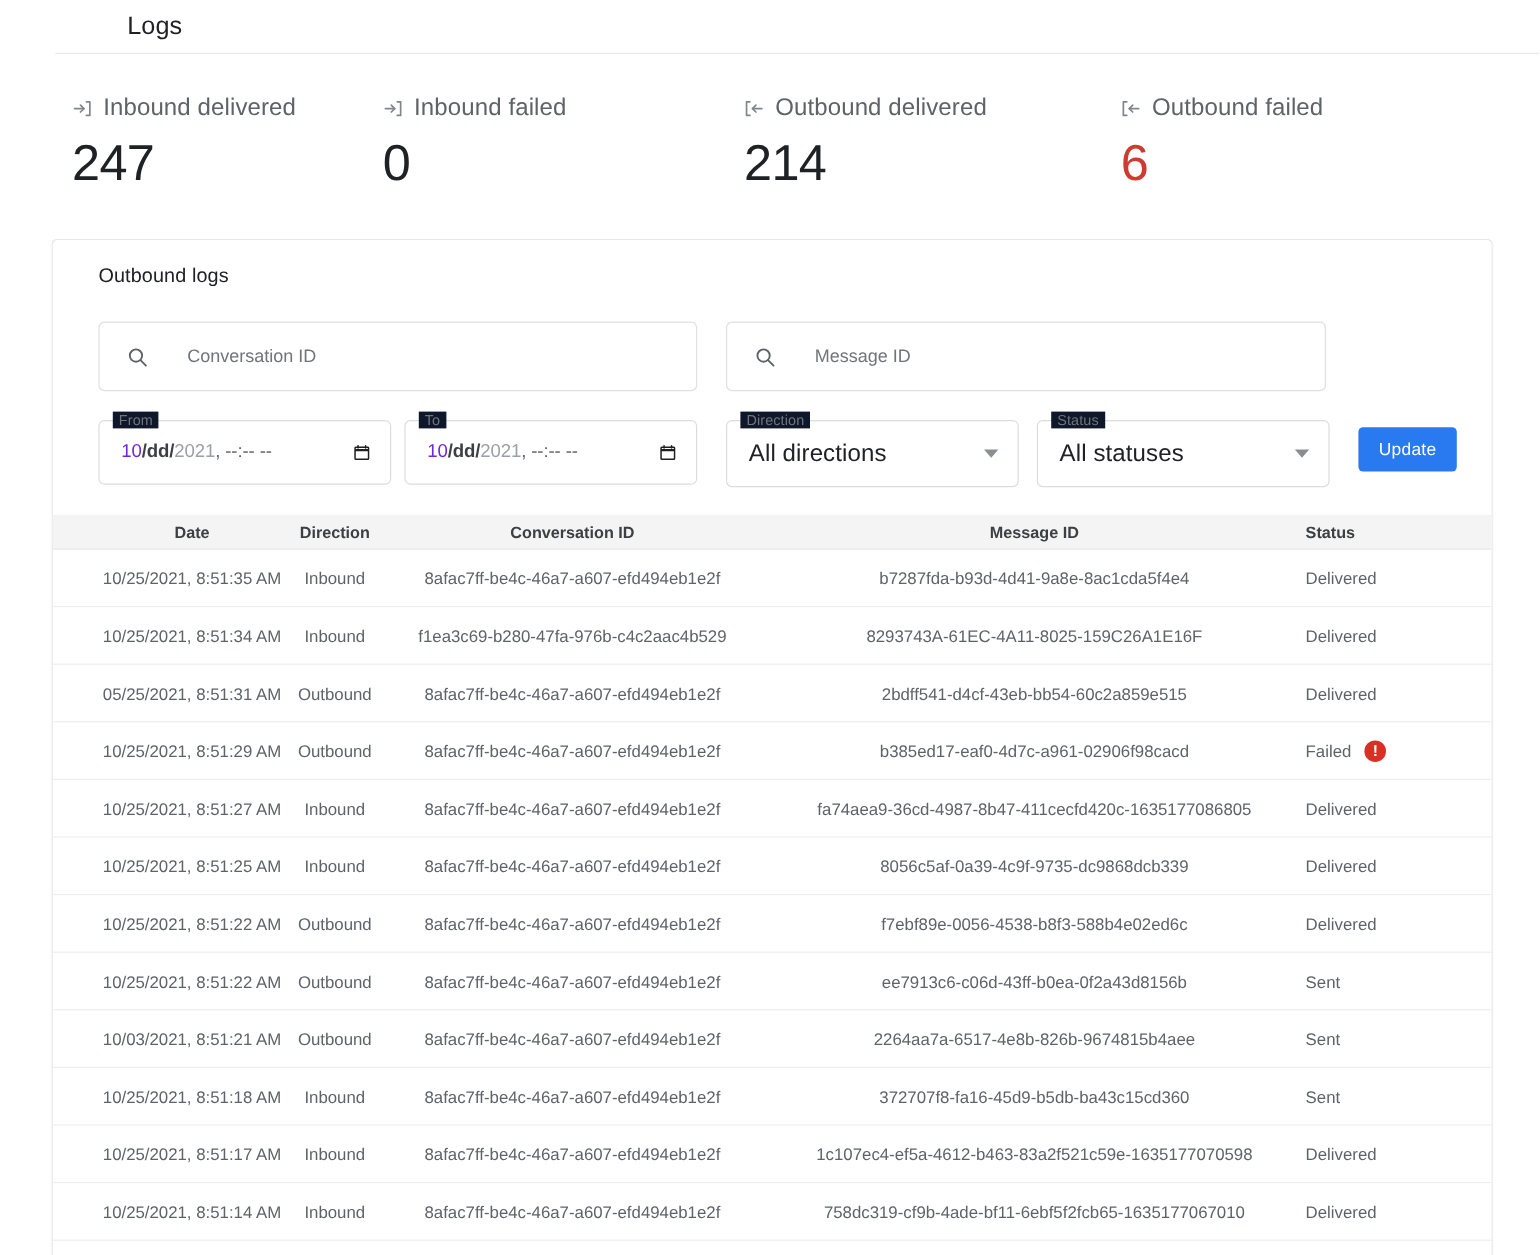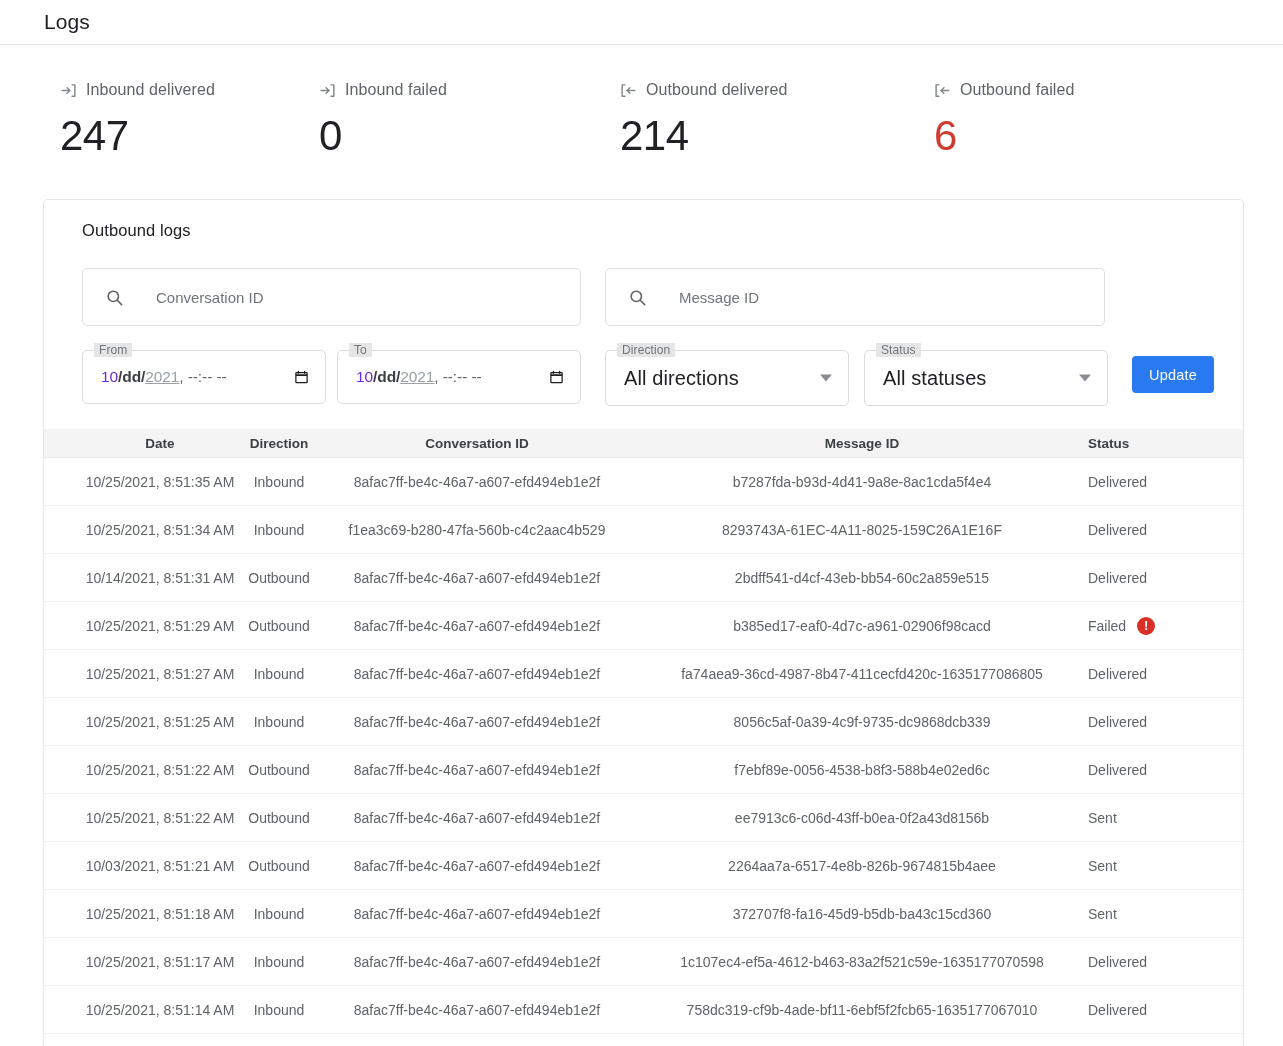--- a/index.html
+++ b/index.html
@@ -10,21 +10,22 @@
     font-family: "Liberation Sans", sans-serif;
     -webkit-font-smoothing: antialiased;
   }
   .page { width: 1283px; height: 1046px; position: relative; overflow: hidden; background:#fff; }
 
   
   .topbar {
     height: 45px;
     border-bottom: 1px solid #e8e8e8;
     display: flex; align-items: center;
-    padding-left: 44px;
+    padding-left: 60px;
+    margin-left: 46px;
   }
   .topbar-title {
     font-size: 21px;
     color: #202124;
     font-weight: 400;
     letter-spacing: .1px;
   }
 
   
   .stats {
@@ -35,21 +36,21 @@
   .stat { padding-left: 0; }
   .stat:nth-child(1) { width: 312px; padding-left: 60px; }
   .stat:nth-child(2) { width: 305px; padding-left: 7px; }
   .stat:nth-child(3) { width: 305px; padding-left: 3px; }
   .stat:nth-child(4) { width: 300px; padding-left: 12px; }
   .stat-head {
     display: flex; align-items: center; gap: 9px;
     height: 20px;
   }
   .stat-label {
-    font-size: 16px;
+    font-size: 20px;
     color: #5f6368;
     letter-spacing: .1px;
   }
   .stat-icon { width: 17px; height: 17px; display:block; flex: 0 0 auto; }
   .stat-icon svg { display:block; }
   .stat-value {
     font-size: 42px;
     line-height: 1;
     color: #202124;
     font-weight: 400;
@@ -116,42 +117,42 @@
     position: relative;
     border: 1px solid #dadce0;
     border-radius: 5px;
     height: 54px;
     background: #fff;
     display: flex; align-items: center;
   }
   .field > .legend {
     position: absolute;
     top: -8px; left: 11px;
-    background: #e5e5e5;
+    background: #0f172a;
     padding: 0 5px;
     font-size: 12px;
     color: #70757a;
     line-height: 14px;
     letter-spacing: .1px;
   }
   .f-from { width: 244px; margin-right: 11px; }
   .f-to   { width: 244px; margin-right: 24px; }
   .f-dir  { width: 244px; margin-right: 15px; height: 56px; }
   .f-stat { width: 244px; margin-right: 24px; height: 56px; }
 
   .date-val {
     font-size: 15.5px;
     padding-left: 18px;
     white-space: nowrap;
     letter-spacing: -.1px;
   }
   .date-val .mm { color: #6d28d9; }
   .date-val .sep { color: #3c4043; font-weight: bold; }
   .date-val .dd { color: #3c4043; font-weight: bold; }
-  .date-val .yy { color: #9aa0a6; text-decoration: underline; }
+  .date-val .yy { color: #9aa0a6; }
   .date-val .time { color: #5f6368; }
   .cal-icon {
     position: absolute; right: 16px; top: 50%;
     transform: translateY(-50%);
     width: 15px; height: 15px;
   }
   .sel-val {
     font-size: 20px;
     color: #202124;
     padding-left: 18px;
@@ -367,28 +368,28 @@
             <div class="c c-dir">Inbound</div>
             <div class="c c-conv">8afac7ff-be4c-46a7-a607-efd494eb1e2f</div>
             <div class="c c-msg">b7287fda-b93d-4d41-9a8e-8ac1cda5f4e4</div>
             <div class="c c-stat">
               <span>Delivered</span>
             </div>
           </div>
           <div class="trow tbody-row">
             <div class="c c-date">10/25/2021, 8:51:34 AM</div>
             <div class="c c-dir">Inbound</div>
-            <div class="c c-conv">f1ea3c69-b280-47fa-560b-c4c2aac4b529</div>
+            <div class="c c-conv">f1ea3c69-b280-47fa-976b-c4c2aac4b529</div>
             <div class="c c-msg">8293743A-61EC-4A11-8025-159C26A1E16F</div>
             <div class="c c-stat">
               <span>Delivered</span>
             </div>
           </div>
           <div class="trow tbody-row">
-            <div class="c c-date">10/14/2021, 8:51:31 AM</div>
+            <div class="c c-date">05/25/2021, 8:51:31 AM</div>
             <div class="c c-dir">Outbound</div>
             <div class="c c-conv">8afac7ff-be4c-46a7-a607-efd494eb1e2f</div>
             <div class="c c-msg">2bdff541-d4cf-43eb-bb54-60c2a859e515</div>
             <div class="c c-stat">
               <span>Delivered</span>
             </div>
           </div>
           <div class="trow tbody-row">
             <div class="c c-date">10/25/2021, 8:51:29 AM</div>
             <div class="c c-dir">Outbound</div>

